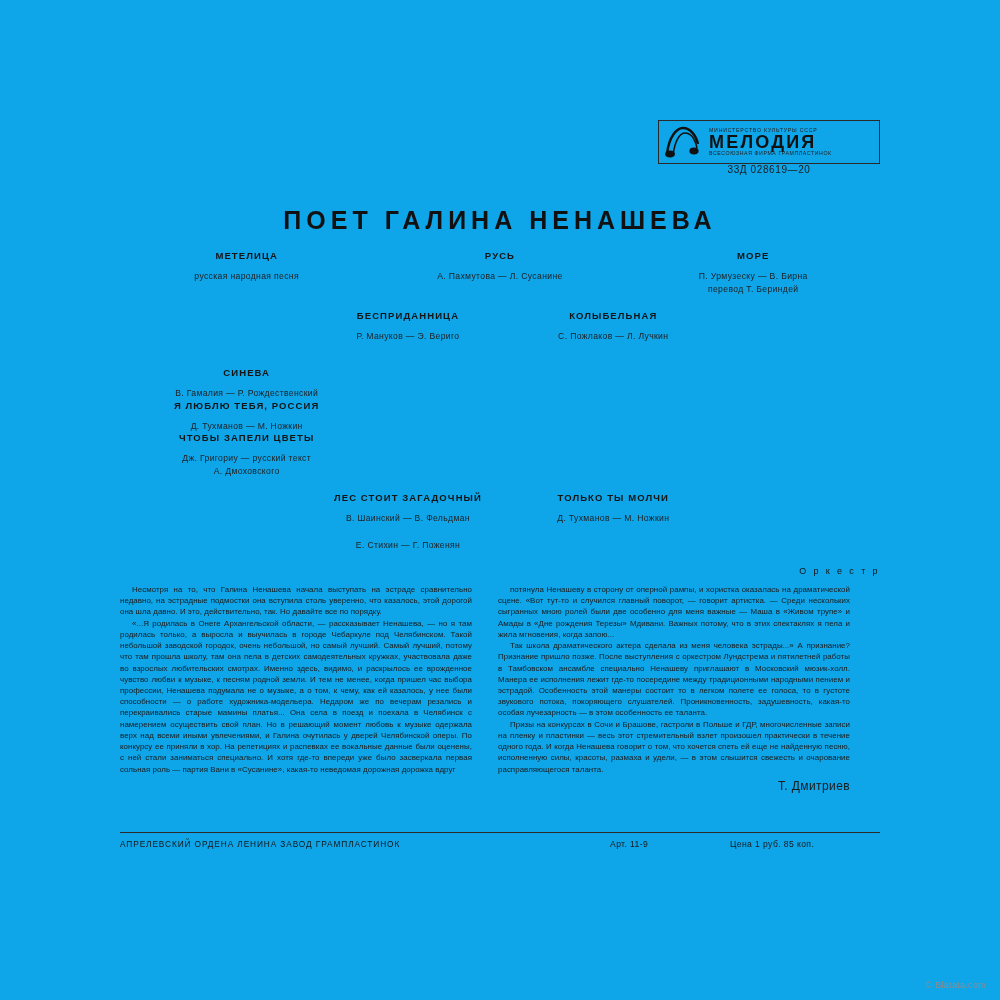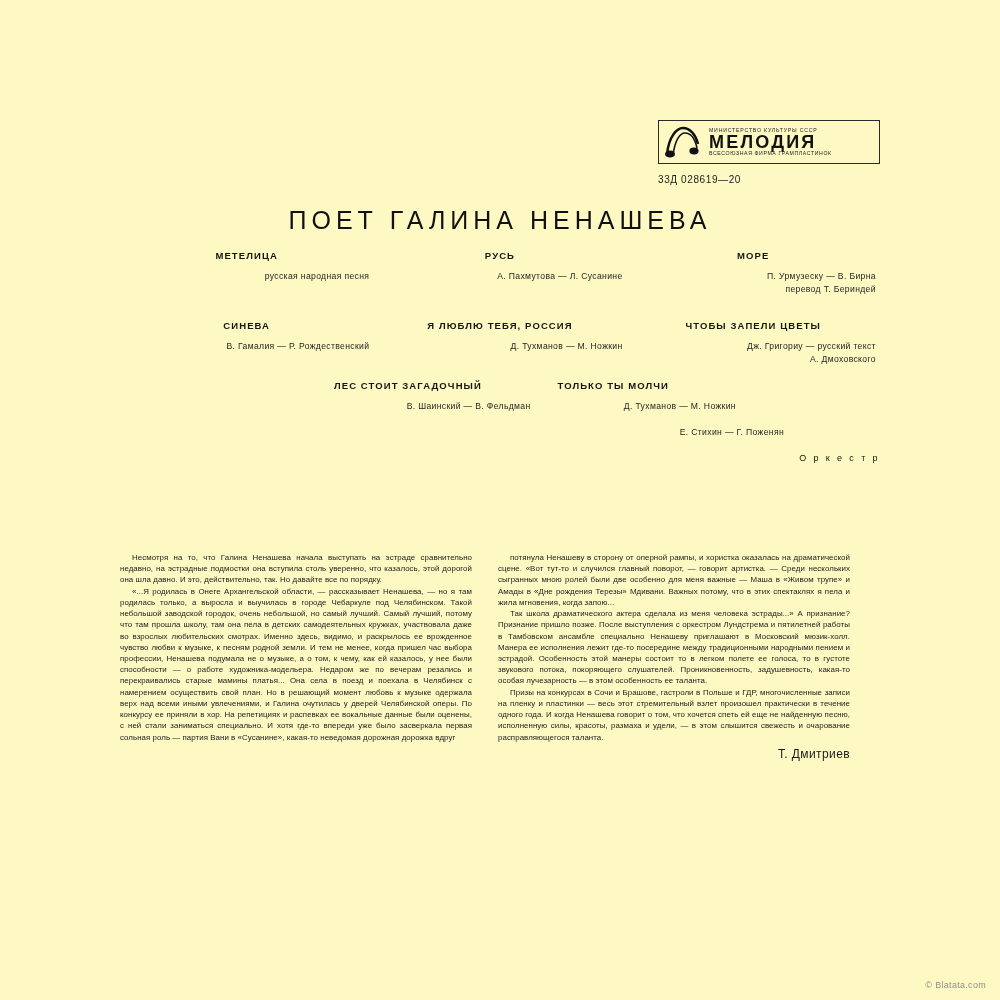--- a/index.html
+++ b/index.html
@@ -13,21 +13,21 @@
     font-family: "Liberation Sans", sans-serif;
     color: #1a1a1a;
     position: relative;
     overflow: hidden;
   }
   .sleeve {
     position: absolute;
     left: 0; top: 0;
     width: 1000px;
     height: 1000px;
-    background: #fef9c3;
+    background: #0ea5e9;
   }
   .page {
     position: absolute;
     left: 120px;
     top: 120px;
     width: 760px;
     height: 740px;
   }
 
   
@@ -70,36 +70,35 @@
     color: #111;
     line-height: 1;
   }
   .logo-bottom {
     font-size: 5.2px;
     letter-spacing: 0.6px;
     color: #222;
     white-space: nowrap;
   }
   .catalog {
-    margin-top: 10px;
-    text-align: left;
+    text-align: center;
     font-size: 10px;
     letter-spacing: 0.6px;
     color: #1c1c1c;
   }
 
   
   .main-title {
     position: absolute;
     left: 0;
     top: 86px;
     width: 760px;
     text-align: center;
     font-size: 25px;
-    font-weight: normal;
+    font-weight: bold;
     letter-spacing: 5px;
     color: #111;
   }
 
   
   .tracks {
     position: absolute;
     left: 0;
     top: 130px;
     width: 760px;
@@ -124,21 +123,20 @@
     letter-spacing: 1.1px;
     color: #141414;
     margin-bottom: 9px;
     white-space: nowrap;
   }
   .t-credit {
     font-size: 8.6px;
     letter-spacing: 0.35px;
     color: #1f1f1f;
     line-height: 1.5;
-    text-align: right;
   }
   .orchestra {
     text-align: right;
     font-size: 9px;
     letter-spacing: 2.4px;
     color: #141414;
     margin-top: 4px;
   }
 
   
@@ -150,20 +148,21 @@
     display: flex;
     gap: 26px;
   }
   .bcol {
     width: 352px;
     font-size: 7.9px;
     line-height: 1.42;
     text-align: justify;
     color: #1b1b1b;
     letter-spacing: 0.05px;
+    margin-top: 32px;
   }
   .bcol p {
     margin: 0 0 0 0;
     text-indent: 12px;
   }
   .signature {
     text-align: right;
     margin-top: 3px;
     font-size: 12px;
     letter-spacing: 0.4px;
@@ -248,22 +247,33 @@
           <div class="t-name">РУСЬ</div>
           <div class="t-credit">А. Пахмутова — Л. Сусанине</div>
         </div>
         <div class="col col-r">
           <div class="t-name">МОРЕ</div>
           <div class="t-credit" style="white-space:pre-line;">П. Урмузеску — В. Бирна
 перевод Т. Бериндей</div>
         </div>
       </div>
 
-
-      <div class="track-row" style="margin-top:24px;">
+      <div class="track-row" style="margin-top:12px;">
+        <div class="col col-l"></div>
+        <div class="col col-c" style="margin-left:-92px;">
+          <div class="t-name">БЕСПРИДАННИЦА</div>
+          <div class="t-credit">Р. Мануков — Э. Вериго</div>
+        </div>
+        <div class="col col-r" style="margin-left:-48px;">
+          <div class="t-name">КОЛЫБЕЛЬНАЯ</div>
+          <div class="t-credit">С. Пожлаков — Л. Лучкин</div>
+        </div>
+      </div>
+
+      <div class="track-row" style="margin-top:24px;flex-direction:column;">
         <div class="col col-l">
           <div class="t-name">СИНЕВА</div>
           <div class="t-credit">В. Гамалия — Р. Рождественский</div>
         </div>
         <div class="col col-c">
           <div class="t-name">Я ЛЮБЛЮ ТЕБЯ, РОССИЯ</div>
           <div class="t-credit">Д. Тухманов — М. Ножкин</div>
         </div>
         <div class="col col-r">
           <div class="t-name">ЧТОБЫ ЗАПЕЛИ ЦВЕТЫ</div>
@@ -299,19 +309,24 @@
         <p>«...Я родилась в Онеге Архангельской области, — рассказывает Ненашева, — но я там родилась только, а выросла и выучилась в городе Чебаркуле под Челябинском. Такой небольшой заводской городок, очень небольшой, но самый лучший. Самый лучший, потому что там прошла школу, там она пела в детских самодеятельных кружках, участвовала даже во взрослых любительских смотрах. Именно здесь, видимо, и раскрылось ее врожденное чувство любви к музыке, к песням родной земли. И тем не менее, когда пришел час выбора профессии, Ненашева подумала не о музыке, а о том, к чему, как ей казалось, у нее были способности — о работе художника-модельера. Недаром же по вечерам резались и перекраивались старые мамины платья... Она села в поезд и поехала в Челябинск с намерением осуществить свой план. Но в решающий момент любовь к музыке одержала верх над всеми иными увлечениями, и Галина очутилась у дверей Челябинской оперы. По конкурсу ее приняли в хор. На репетициях и распевках ее вокальные данные были оценены, с ней стали заниматься специально. И хотя где-то впереди уже было засверкала первая сольная роль — партия Вани в «Сусанине», какая-то неведомая дорожная дорожка вдруг</p>
       </div>
       <div class="bcol">
         <p>потянула Ненашеву в сторону от оперной рампы, и хористка оказалась на драматической сцене. «Вот тут-то и случился главный поворот, — говорит артистка. — Среди нескольких сыгранных мною ролей были две особенно для меня важные — Маша в «Живом трупе» и Амады в «Дне рождения Терезы» Мдивани. Важных потому, что в этих спектаклях я пела и жила мгновения, когда запою...</p>
         <p>Так школа драматического актера сделала из меня человека эстрады...» А признание? Признание пришло позже. После выступления с оркестром Лундстрема и пятилетней работы в Тамбовском ансамбле специально Ненашеву приглашают в Московский мюзик-холл. Манера ее исполнения лежит где-то посередине между традиционными народными пением и эстрадой. Особенность этой манеры состоит то в легком полете ее голоса, то в густоте звукового потока, покоряющего слушателей. Проникновенность, задушевность, какая-то особая лучезарность — в этом особенность ее таланта.</p>
         <p>Призы на конкурсах в Сочи и Брашове, гастроли в Польше и ГДР, многочисленные записи на пленку и пластинки — весь этот стремительный взлет произошел практически в течение одного года. И когда Ненашева говорит о том, что хочется спеть ей еще не найденную песню, исполненную силы, красоты, размаха и удели, — в этом слышится свежесть и очарование расправляющегося таланта.</p>
         <div class="signature">Т. Дмитриев</div>
       </div>
     </div>
 
+    <div class="footer">
+      <div class="footer-left">АПРЕЛЕВСКИЙ  ОРДЕНА  ЛЕНИНА  ЗАВОД  ГРАМПЛАСТИНОК</div>
+      <div class="footer-art">Арт. 11-9</div>
+      <div class="footer-price">Цена 1 руб. 85 коп.</div>
+    </div>
 
   </div>
 </div>
 
 <div class="watermark">
   <span class="wm-c">©</span><span>Blatata.com</span>
 </div>
 
 </body></html>

